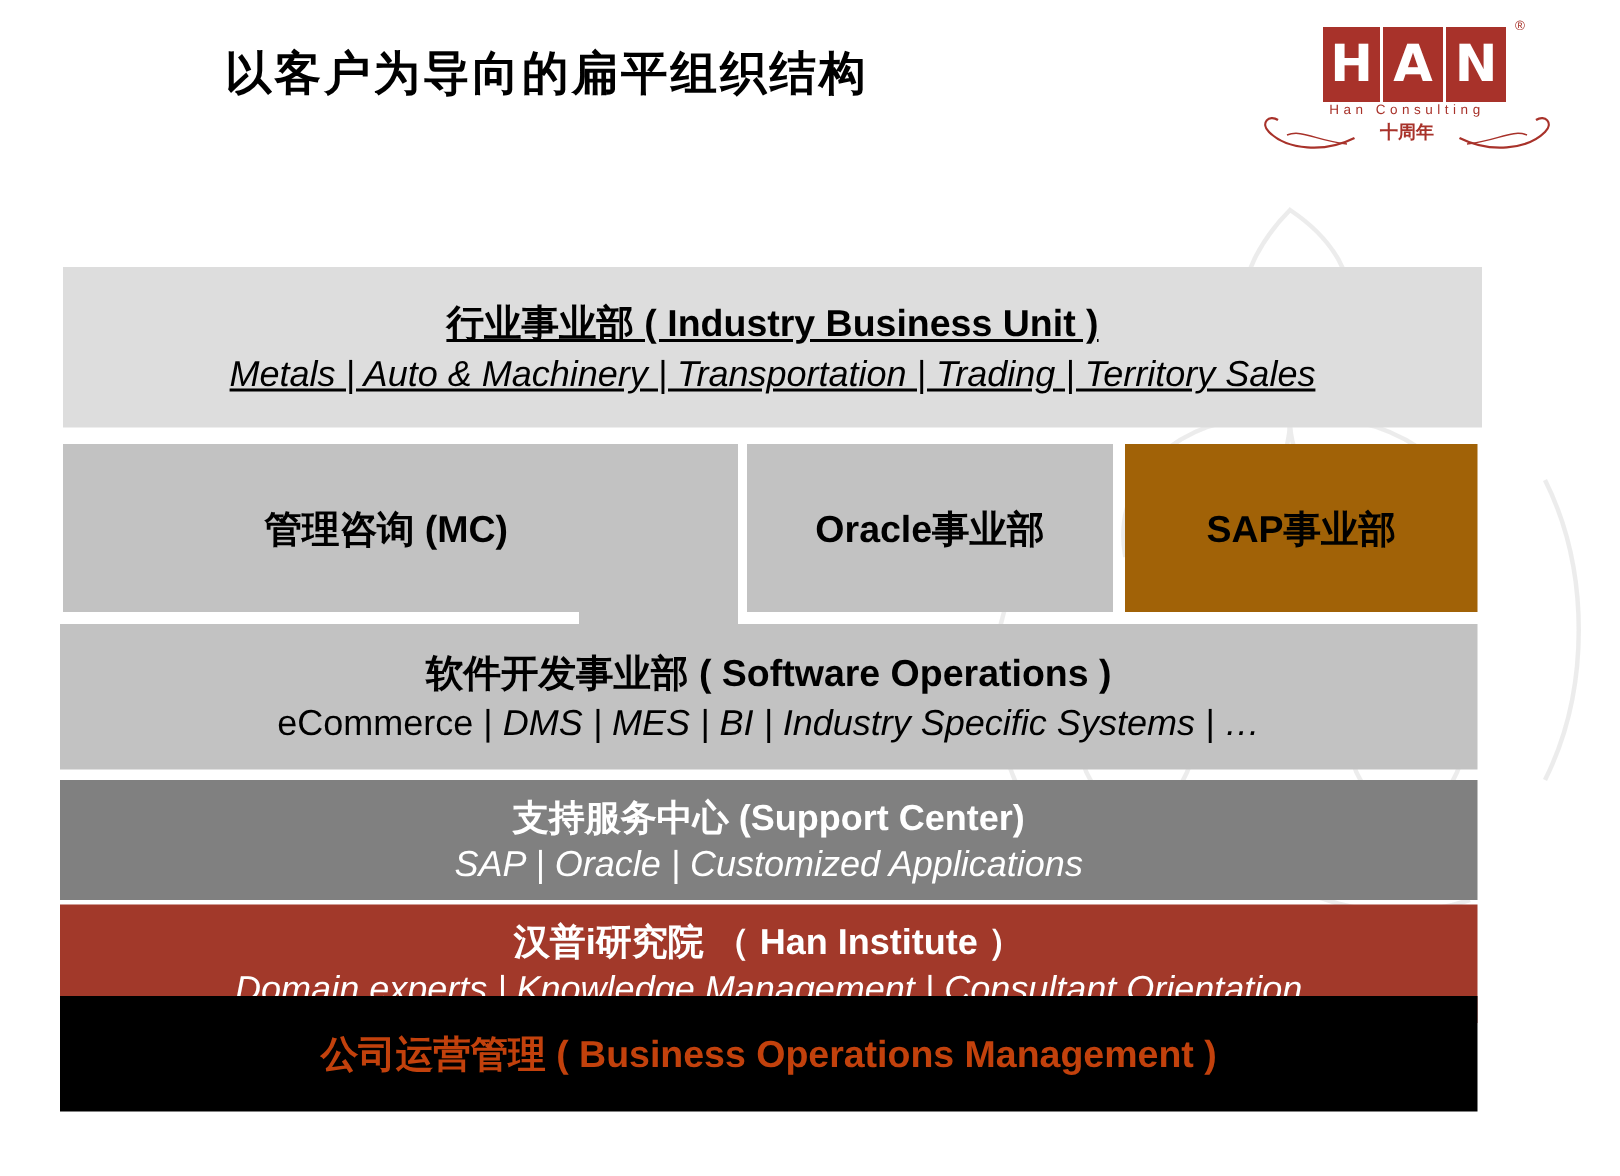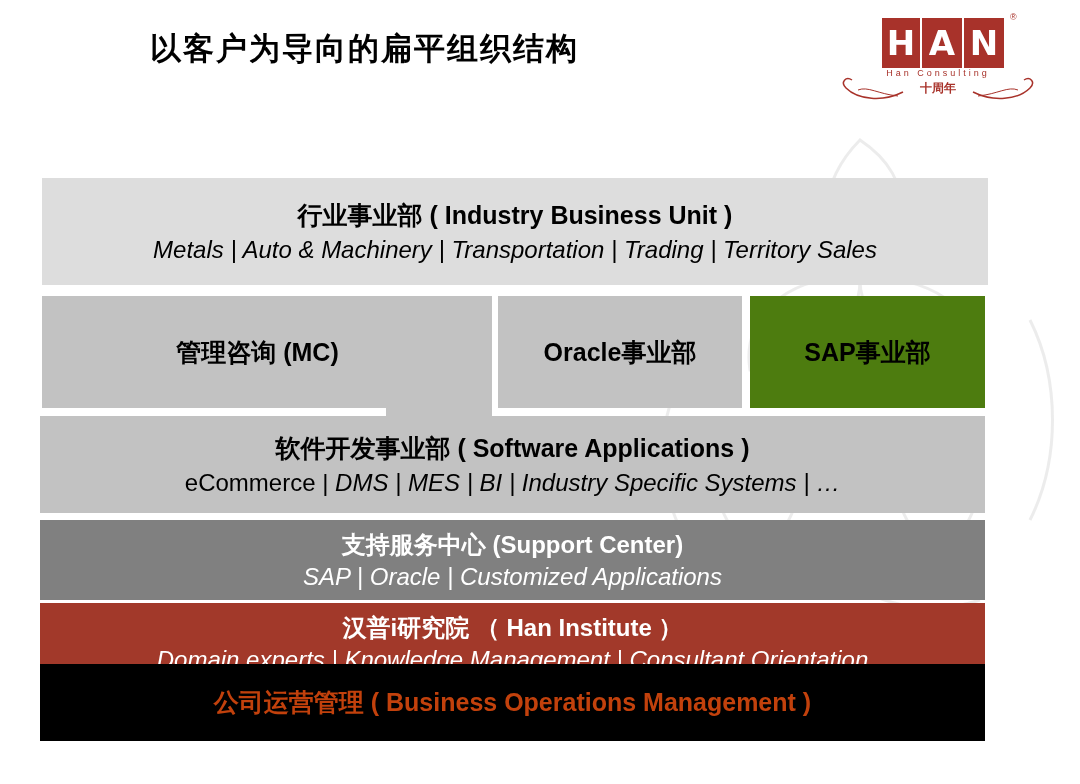--- a/index.html
+++ b/index.html
@@ -28,25 +28,25 @@
     font-size:12px; font-weight:bold; color:#a8322a;
   }
   .logo-reg { position:absolute; left:172px; top:0px; font-size:9px; color:#a8322a; }
   .swirl { position:absolute; top:62px; }
 
   .block { position:absolute; display:flex; flex-direction:column; align-items:center; justify-content:center; text-align:center; }
   .hd { font-size:25px; font-weight:bold; }
   .sub { font-size:24px; font-style:italic; margin-top:4px; }
   .sub .up { font-style:normal; }
 
-  .b1 { left:42px; top:178px; width:946px; height:107px; background:#dddddd; color:#000; }
+  .b1 { left:42px; top:178px; width:946px; height:107px; background:#dddddd; color:#000;text-decoration:underline; }
   .b2 { left:42px; top:296px; width:335px; height:112px; background:#c2c2c2; color:#000;padding-left:48px; }
   .conn { left:386px; top:296px; width:106px; height:122px; background:#c2c2c2; }
   .b3 { left:498px; top:296px; width:244px; height:112px; background:#c2c2c2; color:#000; }
-  .b4 { left:750px; top:296px; width:235px; height:112px; background:#4d7c0f; color:#000; }
+  .b4 { left:750px; top:296px; width:235px; height:112px; background:#a16207; color:#000; }
   .b5 { left:40px; top:416px; width:945px; height:97px; background:#c2c2c2; color:#000; }
   .b6 { left:40px; top:520px; width:945px; height:80px; background:#808080; color:#fff; }
   .b7 { left:40px; top:603px; width:945px; height:79px; background:#a2392a; color:#fff; }
   .b8 { left:40px; top:664px; width:945px; height:77px; background:#000000; color:#c2410c; }
   .b6 .hd, .b7 .hd { font-size:24px; }
   .b6 .sub, .b7 .sub { margin-top:2px; }
   .b8 .hd { font-size:25px; }
   .b2 .hd, .b3 .hd, .b4 .hd { font-size:25px; }
 
   .bg-flower { position:absolute; left:560px; top:120px; width:520px; height:560px; opacity:0.18; }
@@ -102,21 +102,21 @@
 
 <div class="block b3">
   <div class="hd">Oracle事业部</div>
 </div>
 
 <div class="block b4">
   <div class="hd">SAP事业部</div>
 </div>
 
 <div class="block b5">
-  <div class="hd">软件开发事业部 ( Software Applications )</div>
+  <div class="hd">软件开发事业部 ( Software Operations )</div>
   <div class="sub"><span class="up">eCommerce | </span><span>DMS | MES | BI | Industry Specific Systems | …</span></div>
 </div>
 
 <div class="block b6">
   <div class="hd">支持服务中心 (Support Center)</div>
   <div class="sub">SAP | Oracle | Customized Applications</div>
 </div>
 
 <div class="block b7">
   <div class="hd">汉普i研究院 （ Han Institute ）</div>

